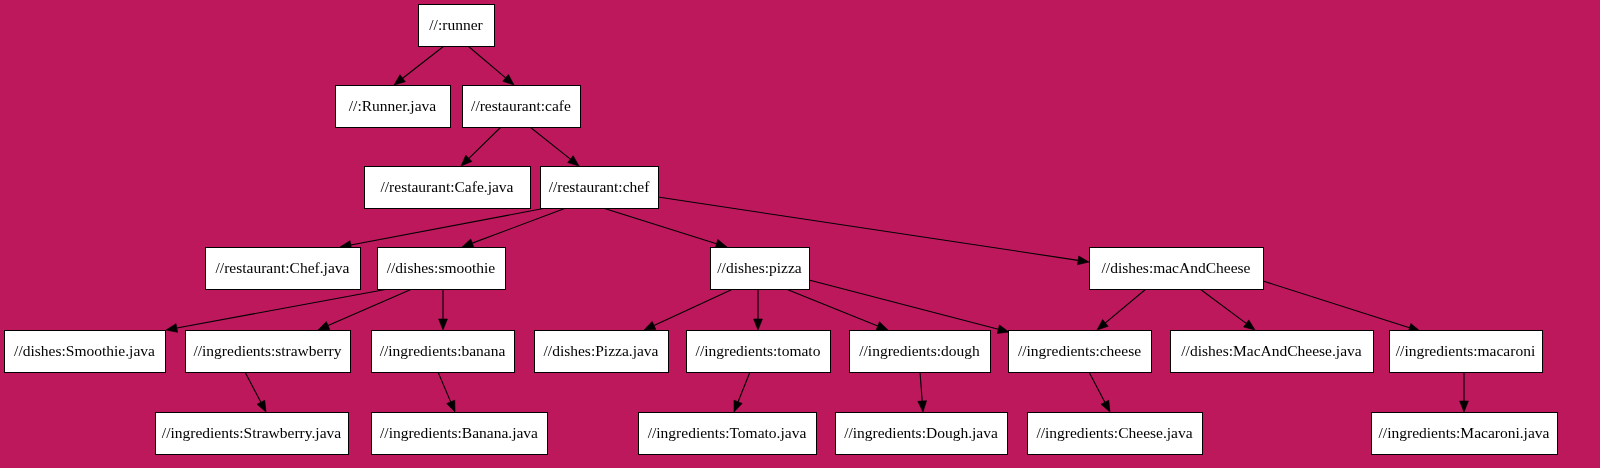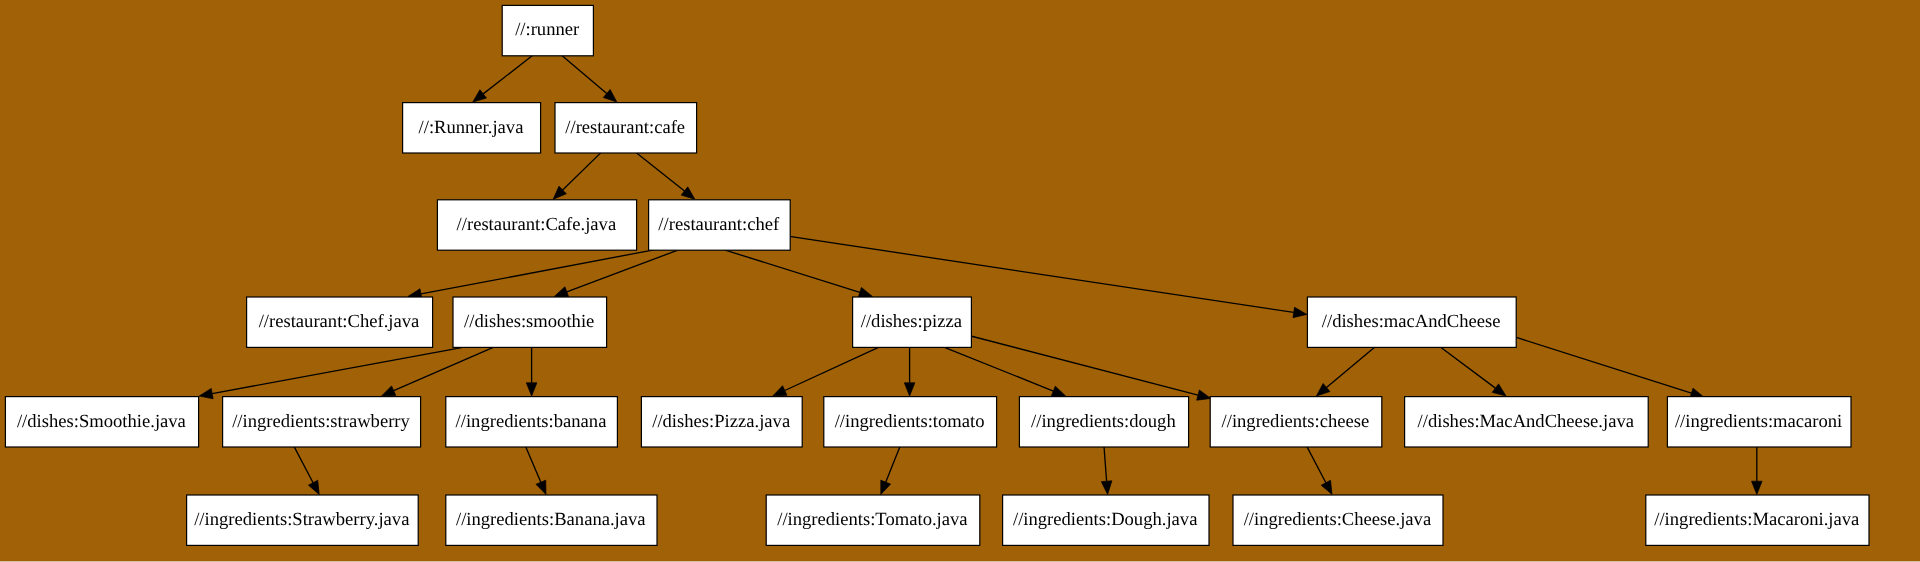--- a/index.html
+++ b/index.html
@@ -4,21 +4,21 @@
 <style>
   html, body {
     margin: 0;
     padding: 0;
     background: #ffffff;
   }
   #graph-root {
     position: relative;
     width: 1600px;
     height: 468px;
-    background: #a16207;
+    background: #be185d;
     font-family: "Liberation Serif", "DejaVu Serif", serif;
     overflow: hidden;
   }
   svg#graph-canvas {
     position: absolute;
     left: 0;
     top: 0;
     width: 1600px;
     height: 468px;
     display: block;

